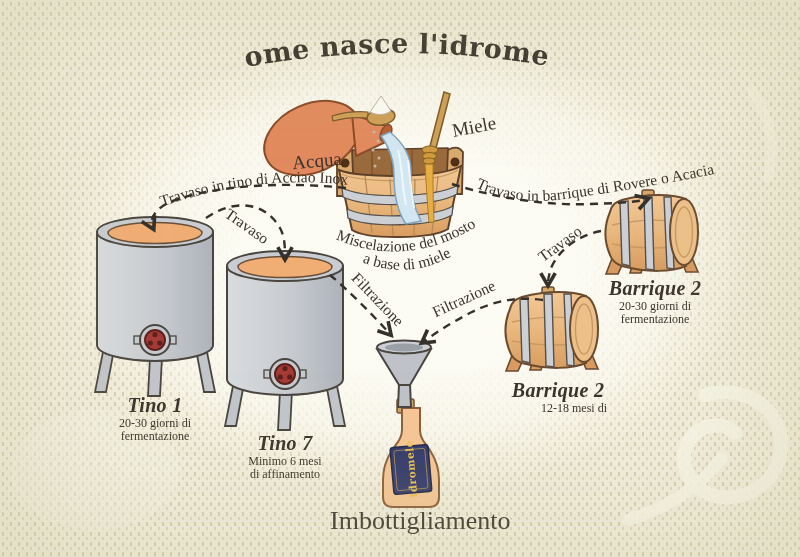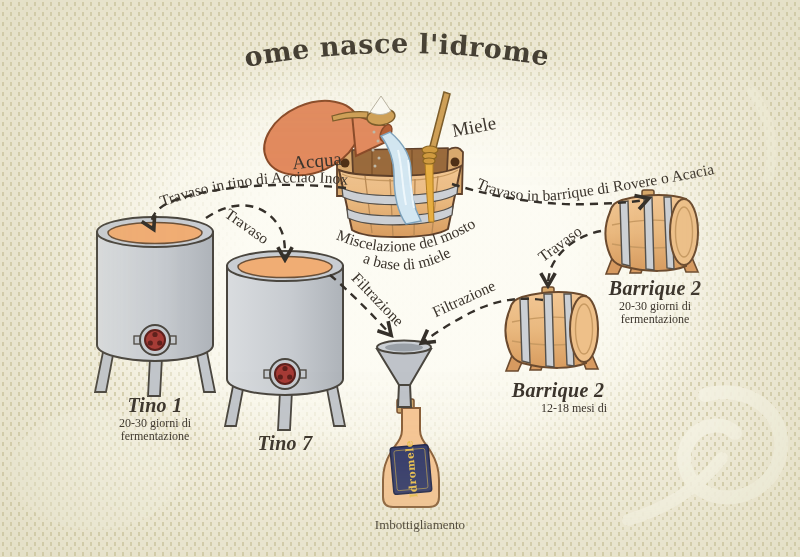--- a/index.html
+++ b/index.html
@@ -189,27 +189,29 @@
   <div class="lbl ing" style="left:282px;top:150px;width:70px;transform:rotate(-5deg);">Acqua</div>
   <div class="lbl ing" style="left:442px;top:116px;width:64px;transform:rotate(-11deg);">Miele</div>
 
   <div class="lbl stage-name" style="left:95px;top:394px;width:120px;">Tino 1</div>
   <div class="lbl stage-desc" style="left:85px;top:417px;width:140px;">
     <div>20-30 giorni di</div>
     <div>fermentazione</div>
   </div>
   <div class="lbl stage-name" style="left:225px;top:432px;width:120px;">Tino 7</div>
   <div class="lbl stage-desc" style="left:215px;top:455px;width:140px;">
+    <div>Minimo 6 mesi</div>
+    <div>di affinamento</div>
   </div>
   <div class="lbl stage-name" style="left:595px;top:277px;width:120px;">Barrique 2</div>
   <div class="lbl stage-desc" style="left:593px;top:300px;width:124px;">
     <div>20-30 giorni di</div>
     <div>fermentazione</div>
   </div>
   <div class="lbl stage-name" style="left:498px;top:379px;width:120px;font-style:italic;">Barrique 2</div>
   <div class="lbl stage-desc" style="left:512px;top:402px;width:124px;">
     <div>12-18 mesi di</div>
   </div>
 
-  <div class="lbl" style="left:330px;top:506px;width:180px;font-size:13px;margin-top:12px;">Imbottigliamento</div>
+  <div class="lbl" style="left:330px;top:506px;width:180px;font-size:26px;">Imbottigliamento</div>
 
   <div class="vignette"></div>
 </div>
 
 </body></html>

